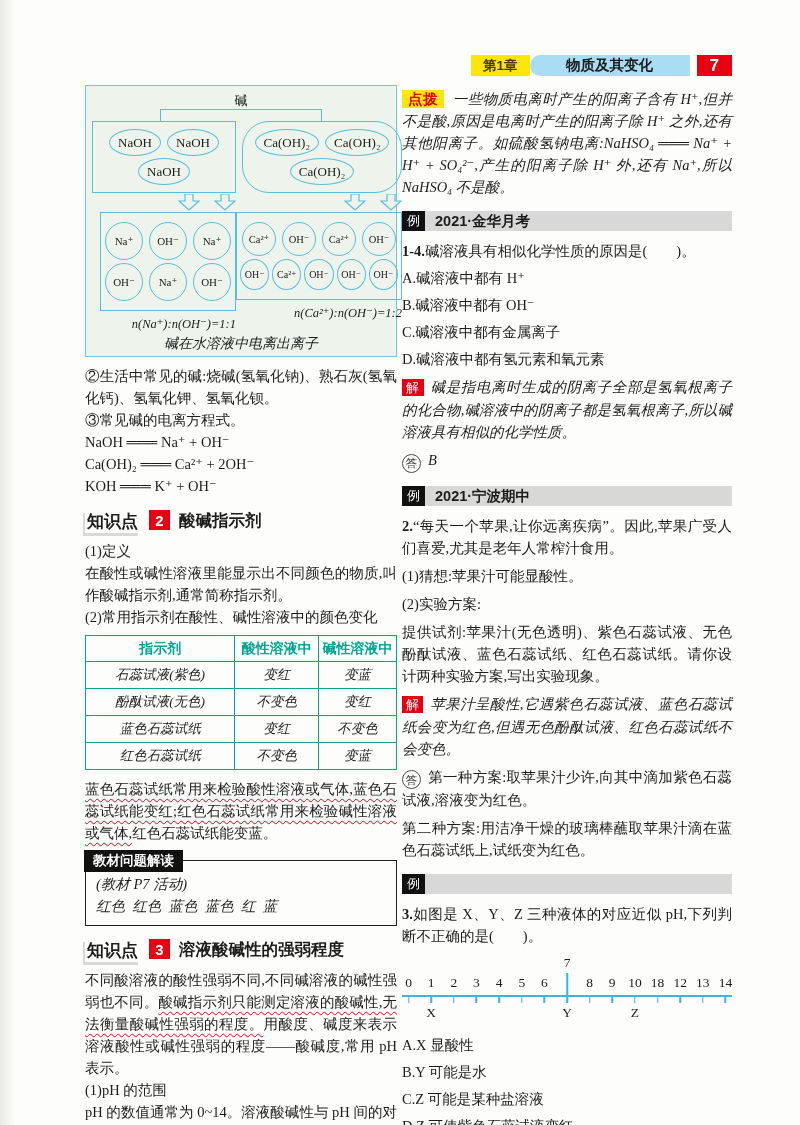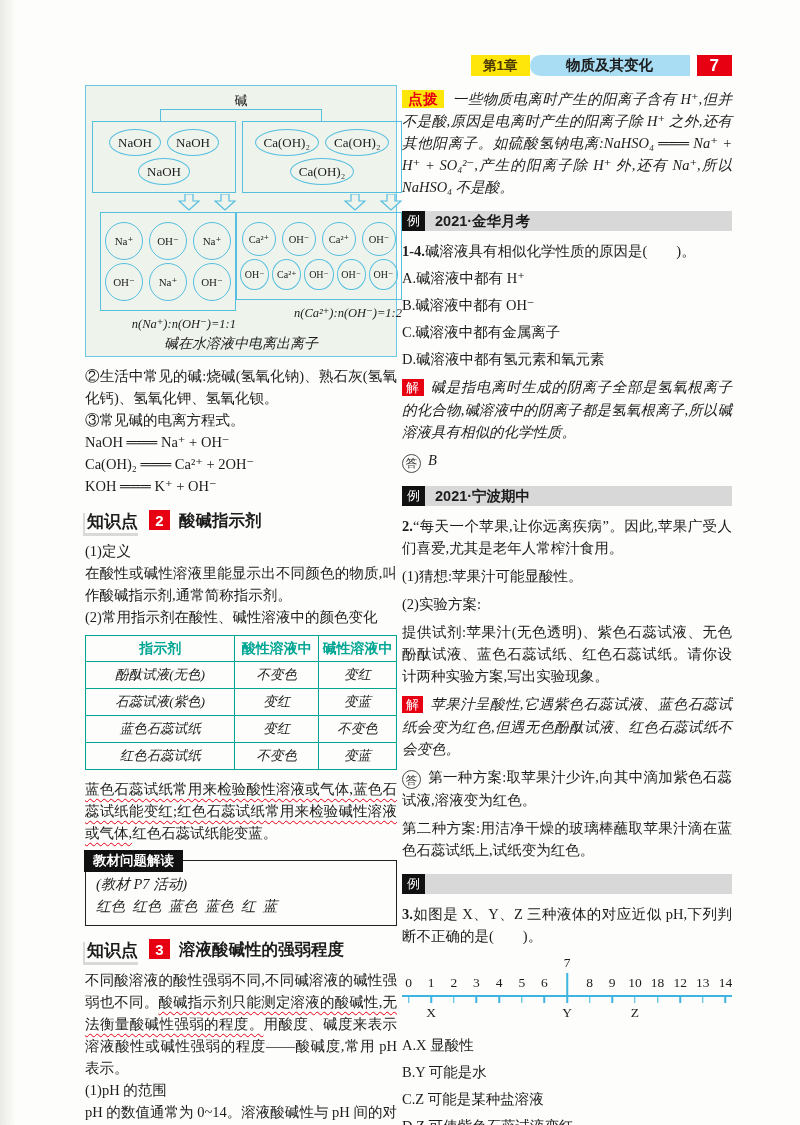--- a/index.html
+++ b/index.html
@@ -143,21 +143,21 @@
           <div class="r">
             <span class="circ c36">OH⁻</span>
             <span class="circ c36">Na⁺</span>
             <span class="circ c36">OH⁻</span>
           </div>
         </div>
         <div class="ratio">n(Na⁺):n(OH⁻)=1:1</div>
       </div>
 
       <div class="side">
-        <div class="mol-box" style="width:152px;">
+        <div class="mol-box" style="width:152px;border-radius:27px;">
           <div class="r">
             <span class="oval">Ca(OH)₂</span>
             <span class="oval">Ca(OH)₂</span>
           </div>
           <div class="r">
             <span class="oval">Ca(OH)₂</span>
           </div>
         </div>
         <div class="arrows">
           <svg width="22" height="17" viewBox="0 0 22 17">
@@ -204,28 +204,28 @@
   <p>(2)常用指示剂在酸性、碱性溶液中的颜色变化</p>
 
   <table class="ind">
     <tbody>
         <tr>
       <th style="width:48%;">指示剂</th>
       <th style="width:27%;margin-left:16px;">酸性溶液中</th>
       <th style="width:25%;">碱性溶液中</th>
     </tr>
     <tr>
+      <td>石蕊试液(紫色)</td>
+      <td>变红</td>
+      <td>变蓝</td>
+    </tr>
+    <tr>
       <td>酚酞试液(无色)</td>
       <td>不变色</td>
       <td>变红</td>
-    </tr>
-    <tr>
-      <td>石蕊试液(紫色)</td>
-      <td>变红</td>
-      <td>变蓝</td>
     </tr>
     <tr>
       <td>蓝色石蕊试纸</td>
       <td>变红</td>
       <td>不变色</td>
     </tr>
     <tr>
       <td>红色石蕊试纸</td>
       <td>不变色</td>
       <td>变蓝</td>

